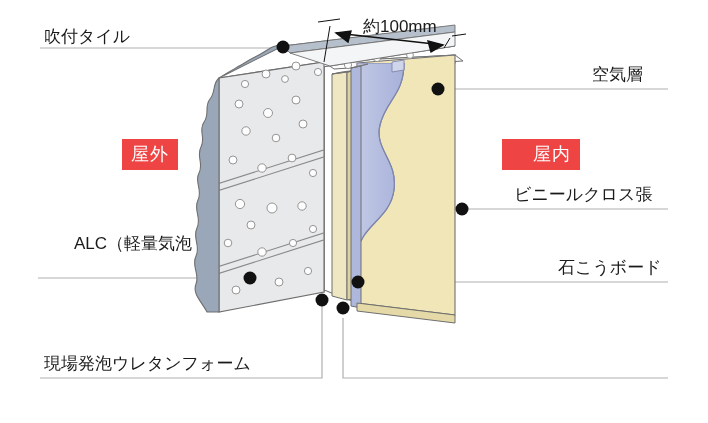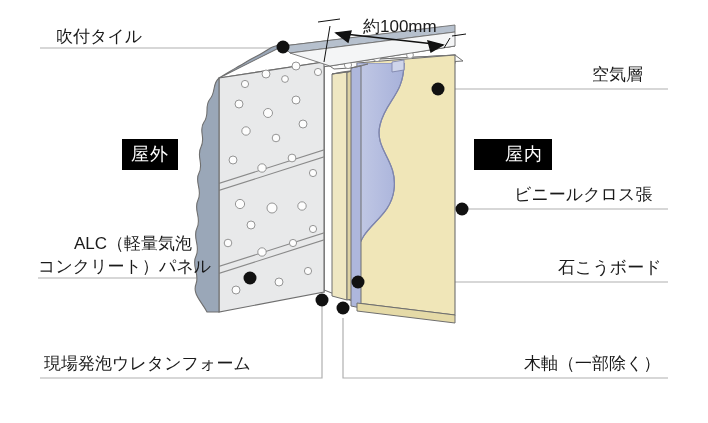--- a/index.html
+++ b/index.html
@@ -1,21 +1,21 @@
 <!DOCTYPE html>
 <html><head>
 <meta charset="utf-8">
 <style>
   html,body{margin:0;padding:0;background:#fff;}
   body{width:708px;height:423px;position:relative;overflow:hidden;
        font-family:"Liberation Sans","DejaVu Sans",sans-serif;}
   #stage{position:absolute;left:0;top:0;width:708px;height:423px;}
   svg#art{position:absolute;left:0;top:0;width:708px;height:423px;}
   .lbl{position:absolute;color:#1a1a1a;font-size:17px;line-height:1.32;white-space:nowrap;}
-  .badge{position:absolute;background:#000000;color:#fff;font-size:18px;
+  .badge{position:absolute;background:#ef4444;color:#fff;font-size:18px;
          padding:3px 9px 4px 9px;letter-spacing:1px;}
   .caption{position:absolute;color:#8a8a8a;font-size:15px;}
   .dim{position:absolute;color:#1a1a1a;font-size:17px;}
 </style>
 </head>
 <body>
 
 <div id="stage">
 
   <svg id="art" viewBox="0 0 708 423">
@@ -191,35 +191,33 @@
       <circle cx="283" cy="47" r="6.5"></circle>
       <circle cx="250" cy="278" r="6.5"></circle>
       <circle cx="322" cy="300" r="6.5"></circle>
       <circle cx="343" cy="308" r="6.5"></circle>
       <circle cx="438" cy="89" r="6.5"></circle>
       <circle cx="462" cy="209" r="6.5"></circle>
       <circle cx="358" cy="282" r="6.5"></circle>
     </g>
   </svg>
 
-  <div class="lbl" style="left:56px;top:26px;">吹付タイル</div>
+  <div class="lbl" style="left:44px;top:26px;">吹付タイル</div>
 
   <div class="lbl" style="left:38px;top:233px;margin-left:36px;">ALC（軽量気泡</div>
-  <div class="lbl" style="left:38px;top:256px;">コンクリート）パネル</div>
 
   <div class="lbl" style="left:44px;top:353px;">現場発泡ウレタンフォーム</div>
 
   <div class="lbl" style="left:592px;top:64px;">空気層</div>
 
   <div class="lbl" style="left:558px;top:257px;">石こうボード</div>
 
   <div class="lbl" style="left:514px;top:184px;">ビニールクロス張</div>
 
-  <div class="lbl" style="left:524px;top:353px;">木軸（一部除く）</div>
 
   <div class="dim" style="left:363px;top:15px;">約100mm</div>
 
   <div class="badge" style="left:122px;top:139px;">屋外</div>
 
-  <div class="badge" style="left:474px;top:139px;padding-left:31px;">屋内</div>
+  <div class="badge" style="left:502px;top:139px;padding-left:31px;">屋内</div>
 
 
 </div>
 
 </body></html>

